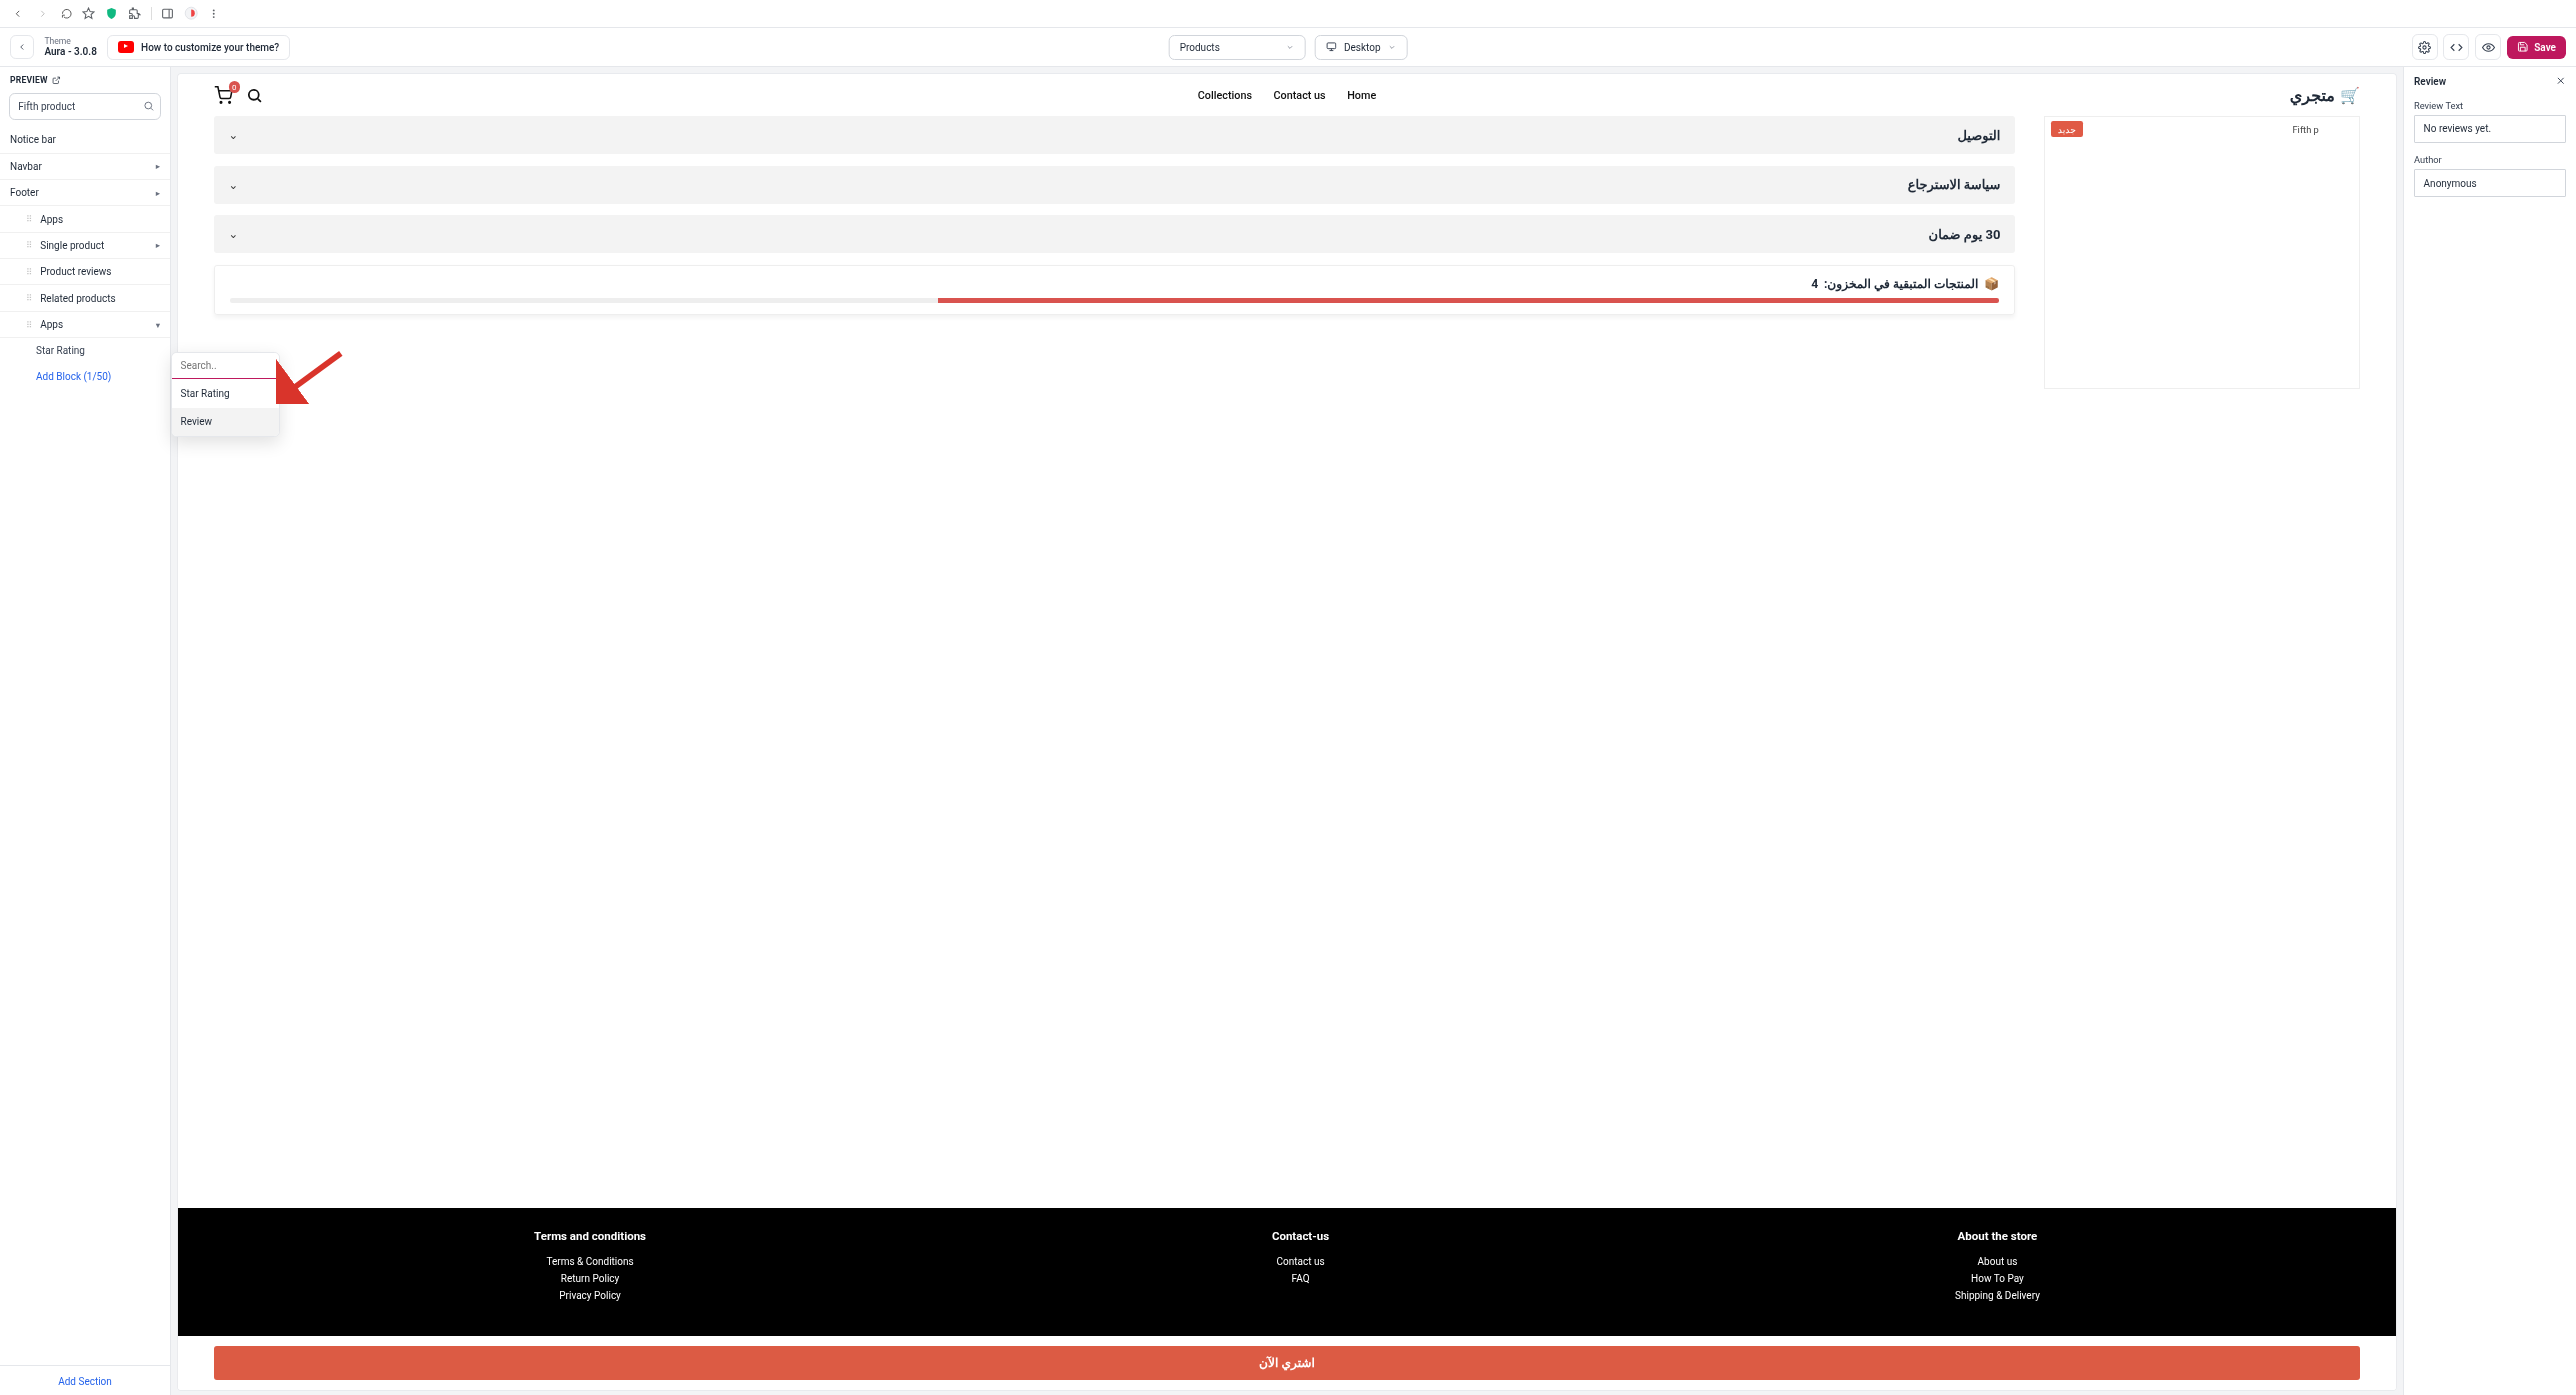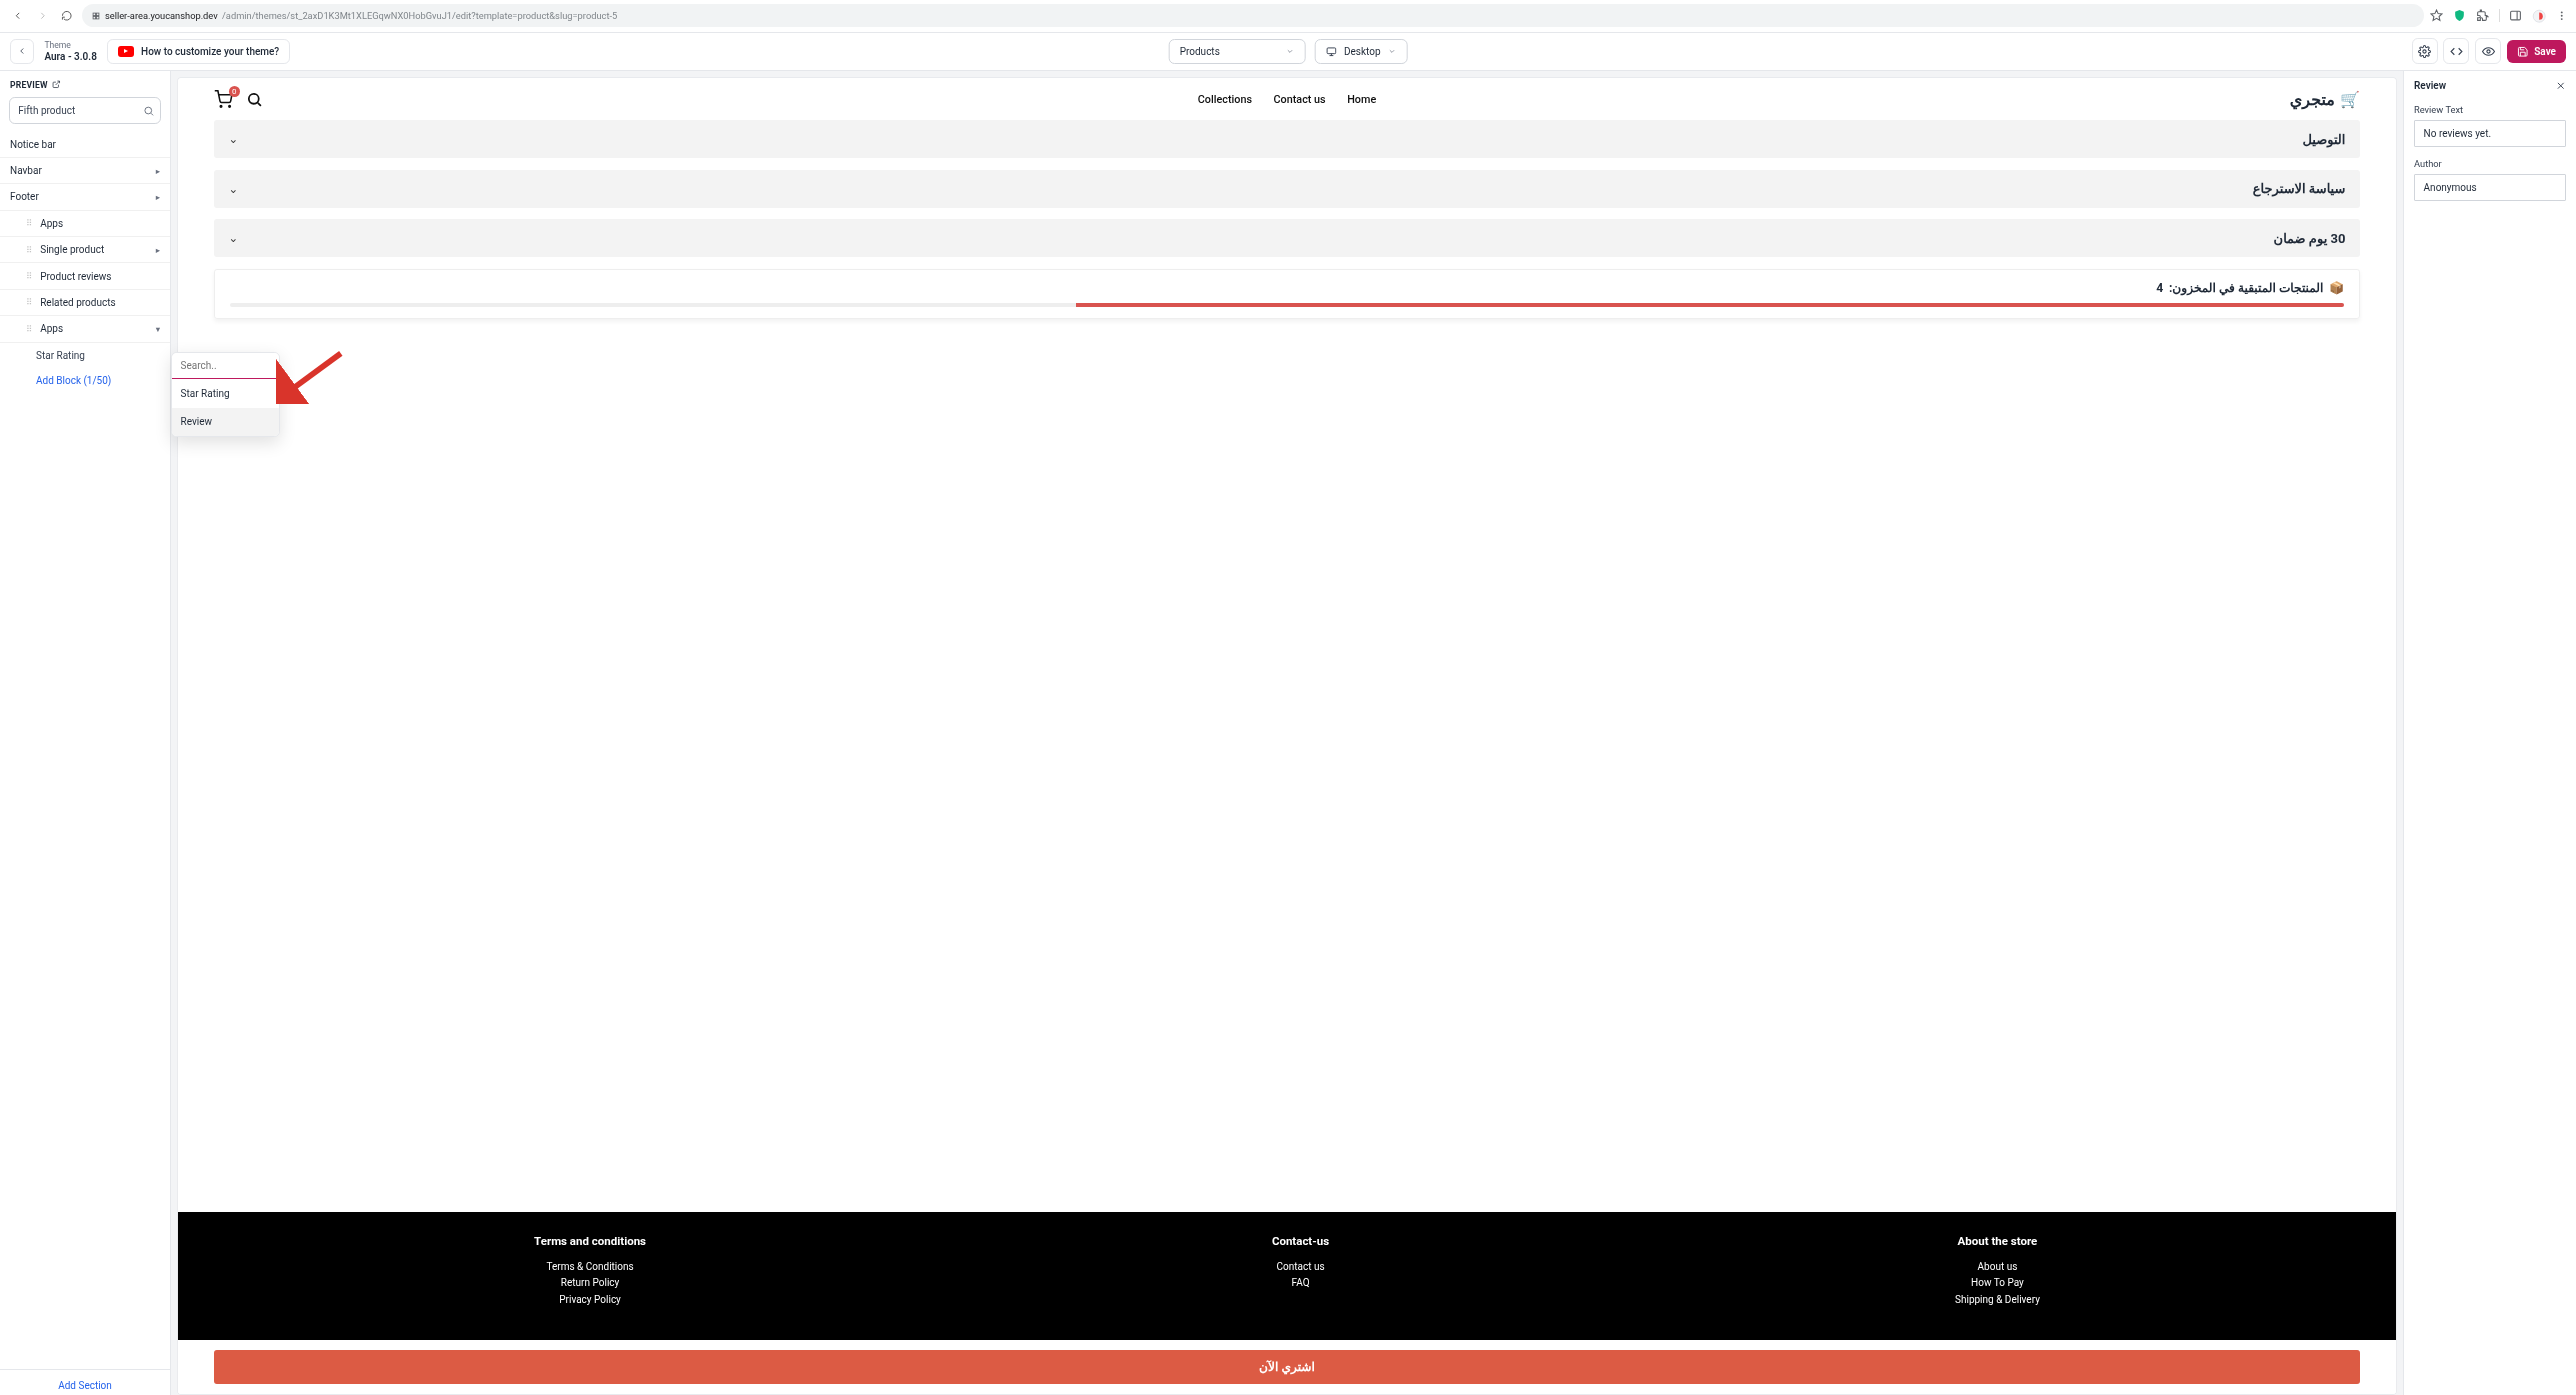--- a/index.html
+++ b/index.html
@@ -106,30 +106,20 @@
     <svg width="11.5" height="11.5" viewBox="0 0 24 24" fill="none" stroke="currentColor" stroke-width="2">
         <path d="M9 6l6 6-6 6"></path>
       </svg>
   </div>
   <div class="nav-btn">
     <svg width="11.5" height="11.5" viewBox="0 0 24 24" fill="none" stroke="currentColor" stroke-width="2">
         <path d="M3 12a9 9 0 1 1 3 6.7"></path>
         <path d="M3 20v-5h5"></path>
       </svg>
   </div>
-  <div class="url-bar">
-    <svg width="10" height="10" viewBox="0 0 24 24" fill="none" stroke="#5f6368" stroke-width="2">
-        <rect x="5" y="5" width="6" height="6"></rect>
-        <rect x="13" y="5" width="6" height="6"></rect>
-        <rect x="5" y="13" width="6" height="6"></rect>
-        <rect x="13" y="13" width="6" height="6"></rect>
-      </svg>
-    <span style="color:#202124">seller-area.youcanshop.dev</span>
-      <span style="color:#80868b">/admin/themes/st_2axD1K3Mt1XLEGqwNX0HobGvuJ1/edit?template=product&amp;slug=product-5</span>
-  </div>
   <div class="url-opts">
     <span>
         <svg width="13" height="13" viewBox="0 0 24 24" fill="none" stroke="currentColor" stroke-width="2">
           <path d="M12 2l3 6.5 7 .6-5.2 4.8 1.5 7-6.3-3.6L5.7 21l1.5-7L2 9.1l7-.6z"></path>
         </svg>
       </span>
     <span style="color:#10b981">
         <svg width="13" height="13" viewBox="0 0 24 24" fill="currentColor">
           <path d="M12 2l8 3v6c0 5-3.5 9.5-8 11-4.5-1.5-8-6-8-11V5l8-3z"></path>
         </svg>
@@ -326,20 +316,26 @@
           <a>Contact us</a>
           <a>Home</a>
         </div>
         <div class="logo-right">
           <span>متجري</span>
           <span>🛒</span>
         </div>
       </div>
 
       <div class="site-body">
+        <div class="col-right">
+          <div class="img-ph">
+            <span class="tag">جديد</span>
+            <span class="name">Fifth p</span>
+          </div>
+        </div>
         <div class="col-left">
           <div class="acc">
               <span class="ttl">التوصيل</span>
               <span class="arw">⌄</span>
             </div>
           <div class="acc">
               <span class="ttl">سياسة الاسترجاع</span>
               <span class="arw">⌄</span>
             </div>
           <div class="acc">

